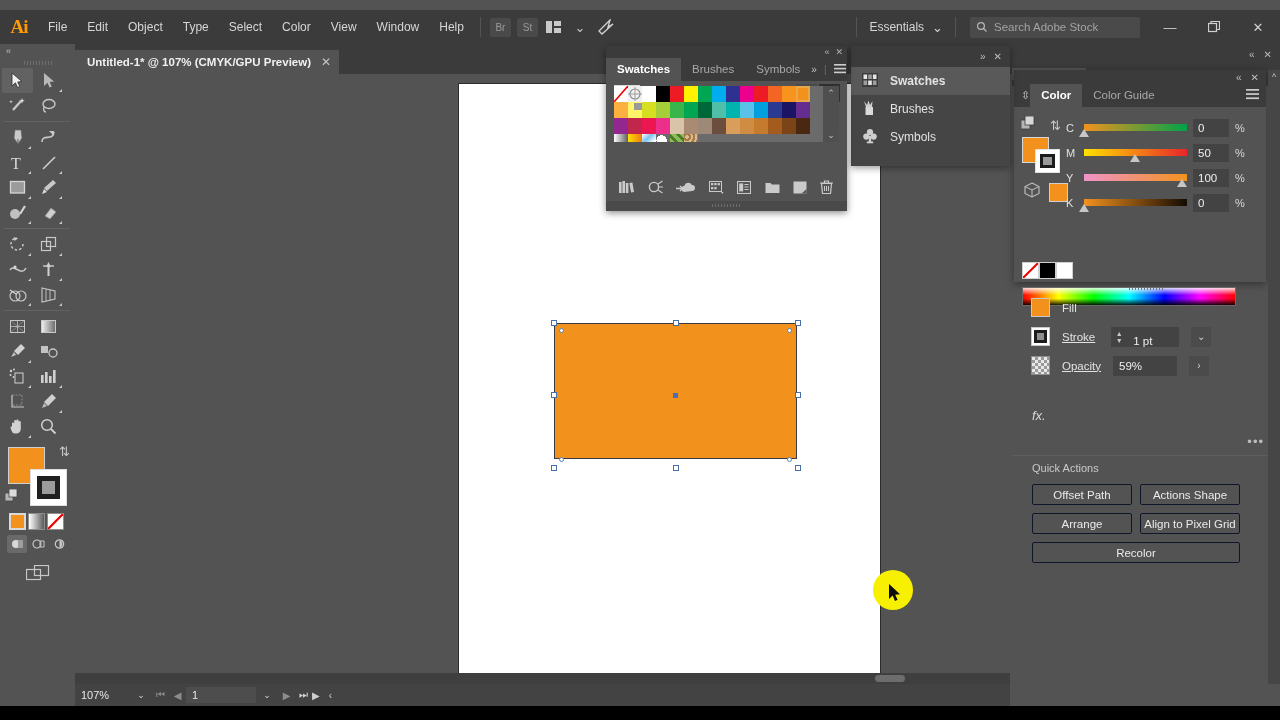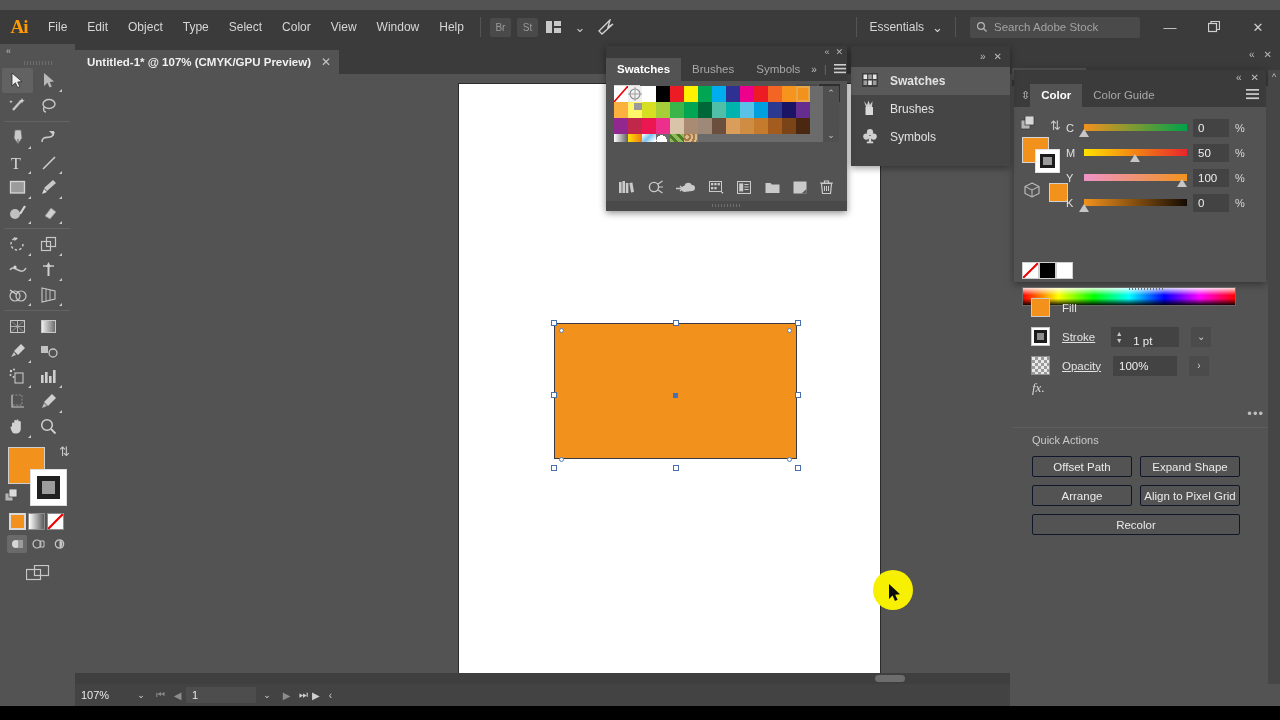--- a/index.html
+++ b/index.html
@@ -479,21 +479,21 @@
     width: 20px; height: 20px; background: #4b4b4b;
     display: flex; align-items: center; justify-content: center;
     color: #cfcfcf; font-size: 10px;
   }
   .pp-opacity-field {
     width: 64px; height: 20px; background: #434343;
     color: #eeeeee; font-size: 11.5px;
     display: flex; align-items: center; padding-left: 6px;
   }
   .pp-fx { padding-left: 20px; color: #d8d8d8; font-size: 13px; font-style: italic;
-           font-family: Liberation Serif, serif; height: 26px; }
+           font-family: Liberation Sans, sans-serif; height: 26px; margin-top: 28px; }
   .pp-dots { text-align: right; padding-right: 16px; color: #bdbdbd; font-size: 13px; letter-spacing: 1px; }
   .pp-sep { height: 1px; background: #5e5e5e; margin: 6px 0; }
   .qa-title { color: #c9c9c9; font-size: 11px; padding-left: 20px; height: 22px; }
   .qa-grid {
     display: flex; flex-wrap: wrap; gap: 8px;
     padding: 0 22px 0 20px;
   }
   .qa-btn {
     width: 100px; height: 21px;
     border: 1px solid #0f172a; border-radius: 2px;
@@ -1022,33 +1022,33 @@
             <span>▼</span>
         </span>
         <span class="pp-field">1 pt</span>
       </span>
       <span class="pp-caret">⌄</span>
     </div>
 
     <div class="pp-row">
       <span class="pp-checker"></span>
       <span class="pp-label link">Opacity</span>
-      <span class="pp-opacity-field">100%</span>
+      <span class="pp-opacity-field">59%</span>
       <span class="pp-caret">›</span>
     </div>
 
     <div class="pp-fx">fx.</div>
     <div class="pp-dots">•••</div>
 
     <div class="pp-sep"></div>
 
     <div class="qa-title">Quick Actions</div>
     <div class="qa-grid">
       <div class="qa-btn">Offset Path</div>
-      <div class="qa-btn">Expand Shape</div>
+      <div class="qa-btn">Actions Shape</div>
       <div class="qa-btn">Arrange</div>
       <div class="qa-btn">Align to Pixel Grid</div>
       <div class="qa-btn wide">Recolor</div>
     </div>
   </div>
 
   <div class="rightscroll">
     <span>^</span>
   </div>
 

